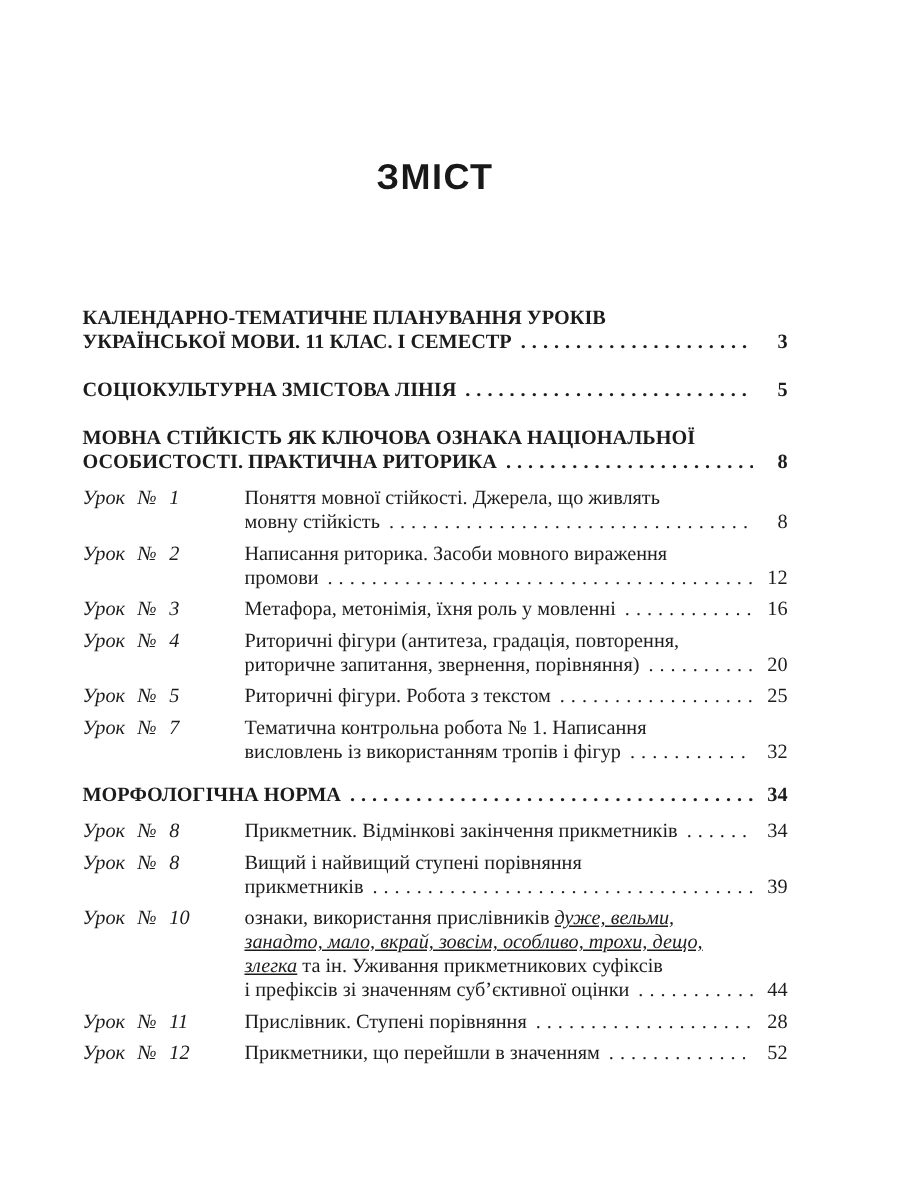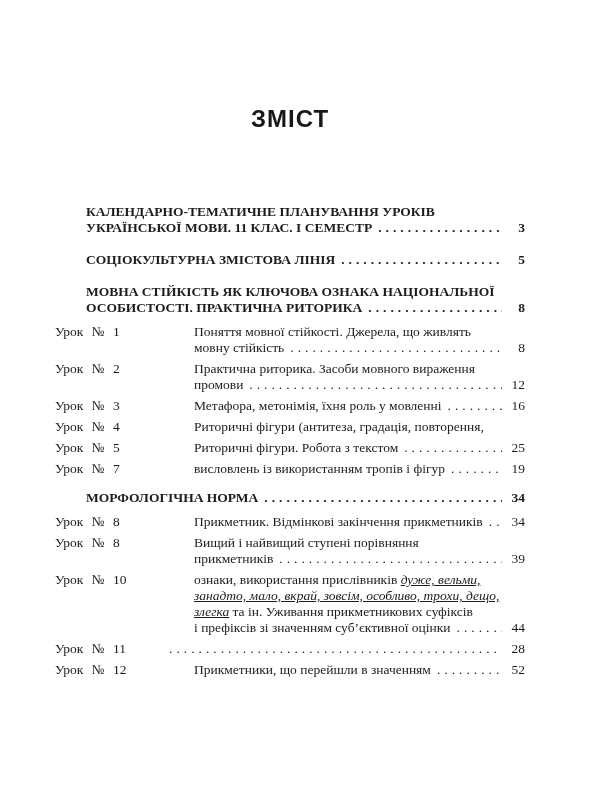--- a/index.html
+++ b/index.html
@@ -39,38 +39,38 @@
   .entry {
     display: flex;
   }
   .entry.heading {
     margin-top: 8px;
     margin-bottom: 3px;
     font-weight: bold;
   }
   .entry .label {
     flex: 0 0 108px;
+    font-style: italic;
     word-spacing: 5px;
     white-space: nowrap;
   }
   .entry .content {
     flex: 1 1 auto;
     min-width: 0;
   }
   .line {
     white-space: nowrap;
   }
   .line.last {
     display: flex;
     align-items: flex-start;
   }
   .line .txt {
     flex: 0 1 auto;
     white-space: nowrap;
-    margin-left: 31px;
   }
   .line .txt em {
     font-style: italic;
     text-decoration: underline;
   }
   .leader {
     flex: 1 1 0;
     min-width: 12px;
     overflow: hidden;
     white-space: nowrap;
@@ -130,21 +130,21 @@
           <div class="line last">
             <span class="txt"><span>мовну стійкість</span></span>
             <span class="leader"></span>
             <span class="pg">8</span>
           </div>
         </div>
       </div>
       <div class="entry lesson">
         <div class="label">Урок № 2</div>
         <div class="content">
-          <div class="line"><span class="txt"><span>Практична риторика. Засоби мовного вираження</span></span></div>
+          <div class="line"><span class="txt"><span>Написання риторика. Засоби мовного вираження</span></span></div>
           <div class="line last">
             <span class="txt"><span>промови</span></span>
             <span class="leader"></span>
             <span class="pg">12</span>
           </div>
         </div>
       </div>
       <div class="entry lesson">
         <div class="label">Урок № 3</div>
         <div class="content">
@@ -152,39 +152,45 @@
             <span class="txt"><span>Метафора, метонімія, їхня роль у мовленні</span></span>
             <span class="leader"></span>
             <span class="pg">16</span>
           </div>
         </div>
       </div>
       <div class="entry lesson">
         <div class="label">Урок № 4</div>
         <div class="content">
           <div class="line"><span class="txt"><span>Риторичні фігури (антитеза, градація, повторення,</span></span></div>
+          <div class="line last">
+            <span class="txt"><span>риторичне запитання, звернення, порівняння)</span></span>
+            <span class="leader"></span>
+            <span class="pg">20</span>
+          </div>
         </div>
       </div>
       <div class="entry lesson">
         <div class="label">Урок № 5</div>
         <div class="content">
           <div class="line last">
             <span class="txt"><span>Риторичні фігури. Робота з текстом</span></span>
             <span class="leader"></span>
             <span class="pg">25</span>
           </div>
         </div>
       </div>
       <div class="entry lesson">
         <div class="label">Урок № 7</div>
         <div class="content">
+          <div class="line"><span class="txt"><span>Тематична контрольна робота № 1. Написання</span></span></div>
           <div class="line last">
             <span class="txt"><span>висловлень із використанням тропів і фігур</span></span>
             <span class="leader"></span>
-            <span class="pg">19</span>
+            <span class="pg">32</span>
           </div>
         </div>
       </div>
       <div class="entry heading">
         <div class="content">
           <div class="line last">
             <span class="txt"><span>МОРФОЛОГІЧНА НОРМА</span></span>
             <span class="leader"></span>
             <span class="pg">34</span>
           </div>
@@ -221,20 +227,21 @@
             <span class="txt"><span>і префіксів зі значенням суб’єктивної оцінки</span></span>
             <span class="leader"></span>
             <span class="pg">44</span>
           </div>
         </div>
       </div>
       <div class="entry lesson">
         <div class="label">Урок № 11</div>
         <div class="content">
           <div class="line last">
+            <span class="txt"><span>Прислівник. Ступені порівняння</span></span>
             <span class="leader"></span>
             <span class="pg">28</span>
           </div>
         </div>
       </div>
       <div class="entry lesson">
         <div class="label">Урок № 12</div>
         <div class="content">
           <div class="line last">
             <span class="txt"><span>Прикметники, що перейшли в значенням</span></span>

